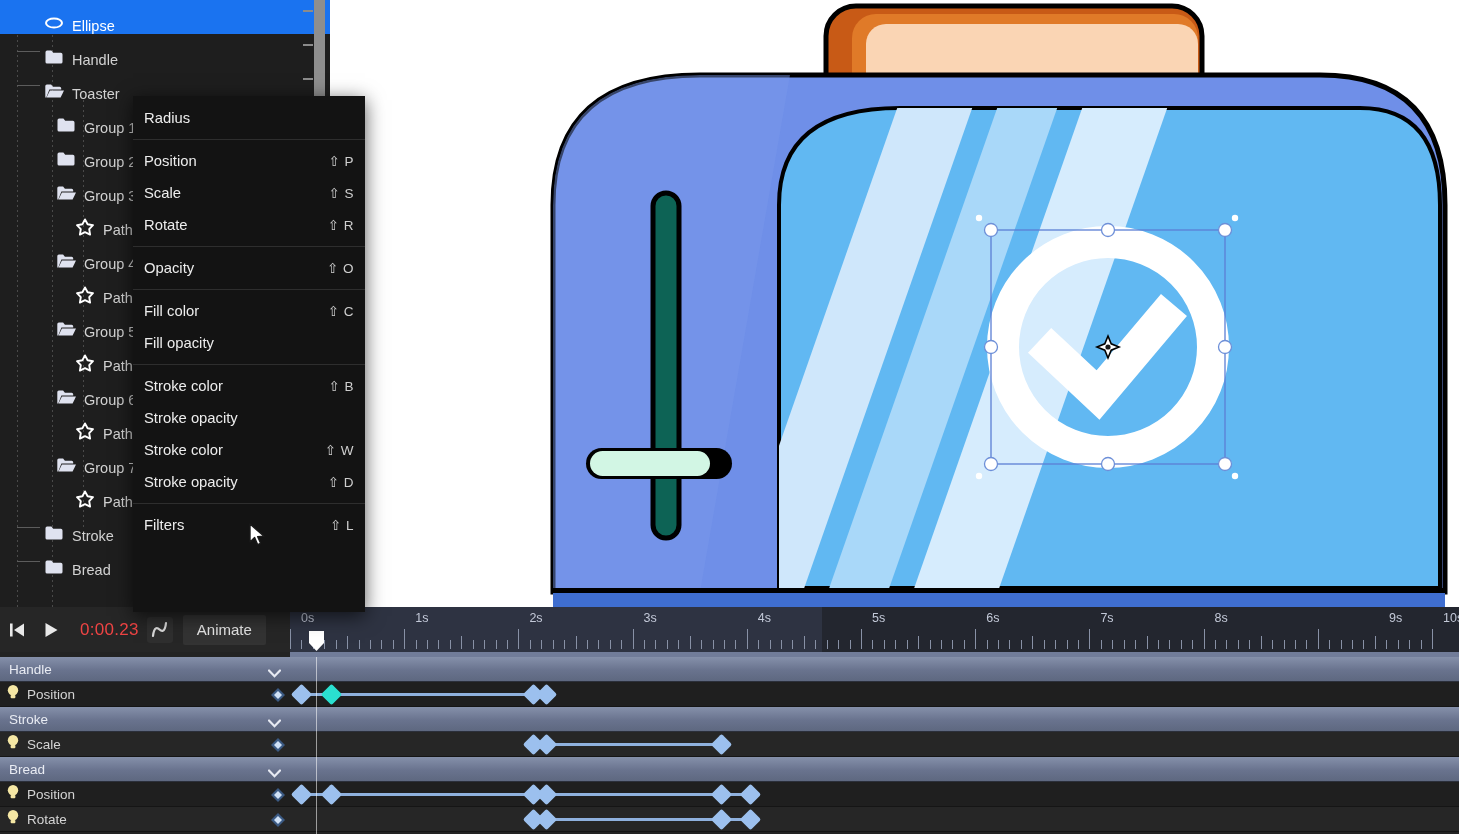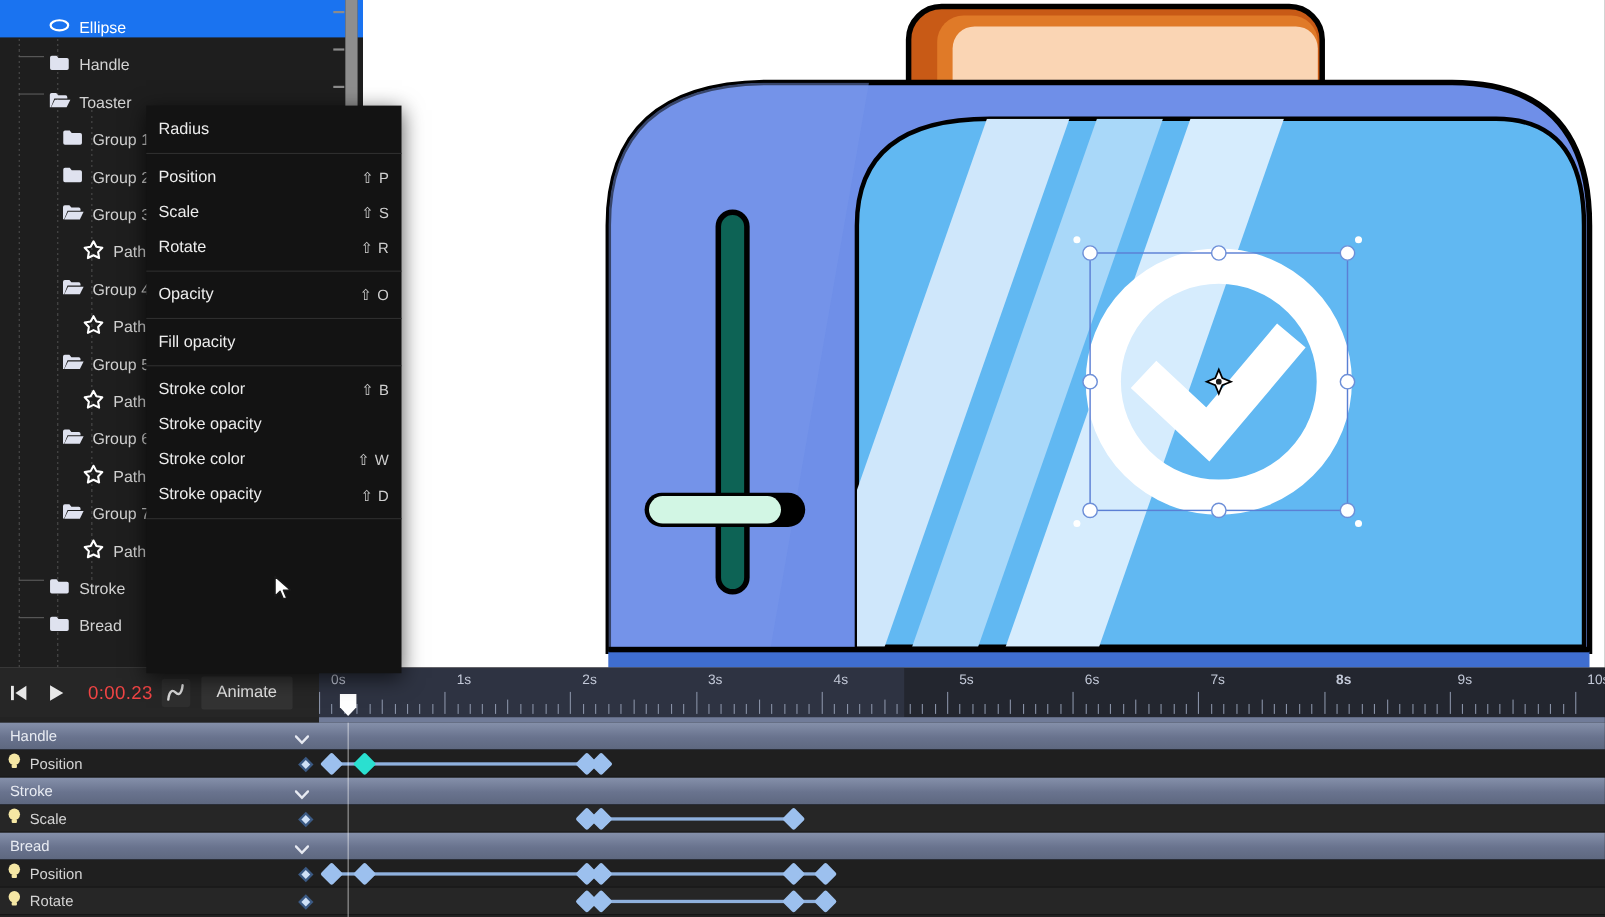--- a/index.html
+++ b/index.html
@@ -359,39 +359,47 @@
           <span>Rotate</span>
           <span class="sc">⇧ R</span>
         </div>
         <div class="msep"></div>
         <div class="mi">
           <span>Opacity</span>
           <span class="sc">⇧ O</span>
         </div>
         <div class="msep"></div>
         <div class="mi">
+          <span>Fill color</span>
+          <span class="sc">⇧ C</span>
+        </div>
+        <div class="mi">
           <span>Fill opacity</span>
         </div>
         <div class="msep"></div>
         <div class="mi">
           <span>Stroke color</span>
           <span class="sc">⇧ B</span>
         </div>
         <div class="mi">
           <span>Stroke opacity</span>
         </div>
         <div class="mi">
           <span>Stroke color</span>
           <span class="sc">⇧ W</span>
         </div>
         <div class="mi">
           <span>Stroke opacity</span>
           <span class="sc">⇧ D</span>
         </div>
         <div class="msep"></div>
+        <div class="mi">
+          <span>Filters</span>
+          <span class="sc">⇧ L</span>
+        </div>
       </div>
   </div>
 
   <svg id="cursor" width="18" height="26" viewBox="0 0 18 26">
     <path d="M1 1 L1 19 L5.6 14.6 L8.6 21.6 L11.6 20.3 L8.7 13.6 L15 13.3 Z" fill="#ffffff" stroke="#1a1a1a" stroke-width="1.4" stroke-linejoin="round"></path>
   </svg>
 
   <div id="timeline">
 
     <div id="tl-toolbar">
@@ -510,32 +518,32 @@
         <div class="tick" style="left: 913.6px; height: 20px;"></div>
         <div class="tick" style="left: 925.02px; height: 9px;"></div>
         <div class="tick" style="left: 936.44px; height: 9px;"></div>
         <div class="tick" style="left: 947.86px; height: 9px;"></div>
         <div class="tick" style="left: 959.28px; height: 9px;"></div>
         <div class="tick" style="left: 970.7px; height: 13px;"></div>
         <div class="tick" style="left: 982.12px; height: 9px;"></div>
         <div class="tick" style="left: 993.54px; height: 9px;"></div>
         <div class="tick" style="left: 1004.96px; height: 9px;"></div>
         <div class="tick" style="left: 1016.38px; height: 9px;"></div>
-        <div class="lbl" style="left: 917.6px; font-weight: bold;">8s</div>
+        <div class="lbl" style="left: 917.6px;">8s</div>
         <div class="tick" style="left: 1027.8px; height: 20px;"></div>
         <div class="tick" style="left: 1039.22px; height: 9px;"></div>
         <div class="tick" style="left: 1050.64px; height: 9px;"></div>
         <div class="tick" style="left: 1062.06px; height: 9px;"></div>
         <div class="tick" style="left: 1073.48px; height: 9px;"></div>
         <div class="tick" style="left: 1084.9px; height: 13px;"></div>
         <div class="tick" style="left: 1096.32px; height: 9px;"></div>
         <div class="tick" style="left: 1107.74px; height: 9px;"></div>
         <div class="tick" style="left: 1119.16px; height: 9px;"></div>
         <div class="tick" style="left: 1130.58px; height: 9px;"></div>
-        <div class="lbl" style="left: 1028px;">9s</div>
+        <div class="lbl" style="left: 1092px;">9s</div>
         <div class="tick" style="left: 1142px; height: 20px;"></div>
         <div class="lbl" style="left: 1146px;">10s</div>
       </div>
     <div id="ruler-base"></div>
 
     <div id="tracks">
         <div class="grow">
           <span class="gname">Handle</span>
           <span class="chev"><svg width="13" height="9" viewBox="0 0 13 9">
               <path d="M1 1.5 L6.5 7.2 L12 1.5" fill="none" stroke="#e7eaf2" stroke-width="2.2" stroke-linecap="round"></path>

